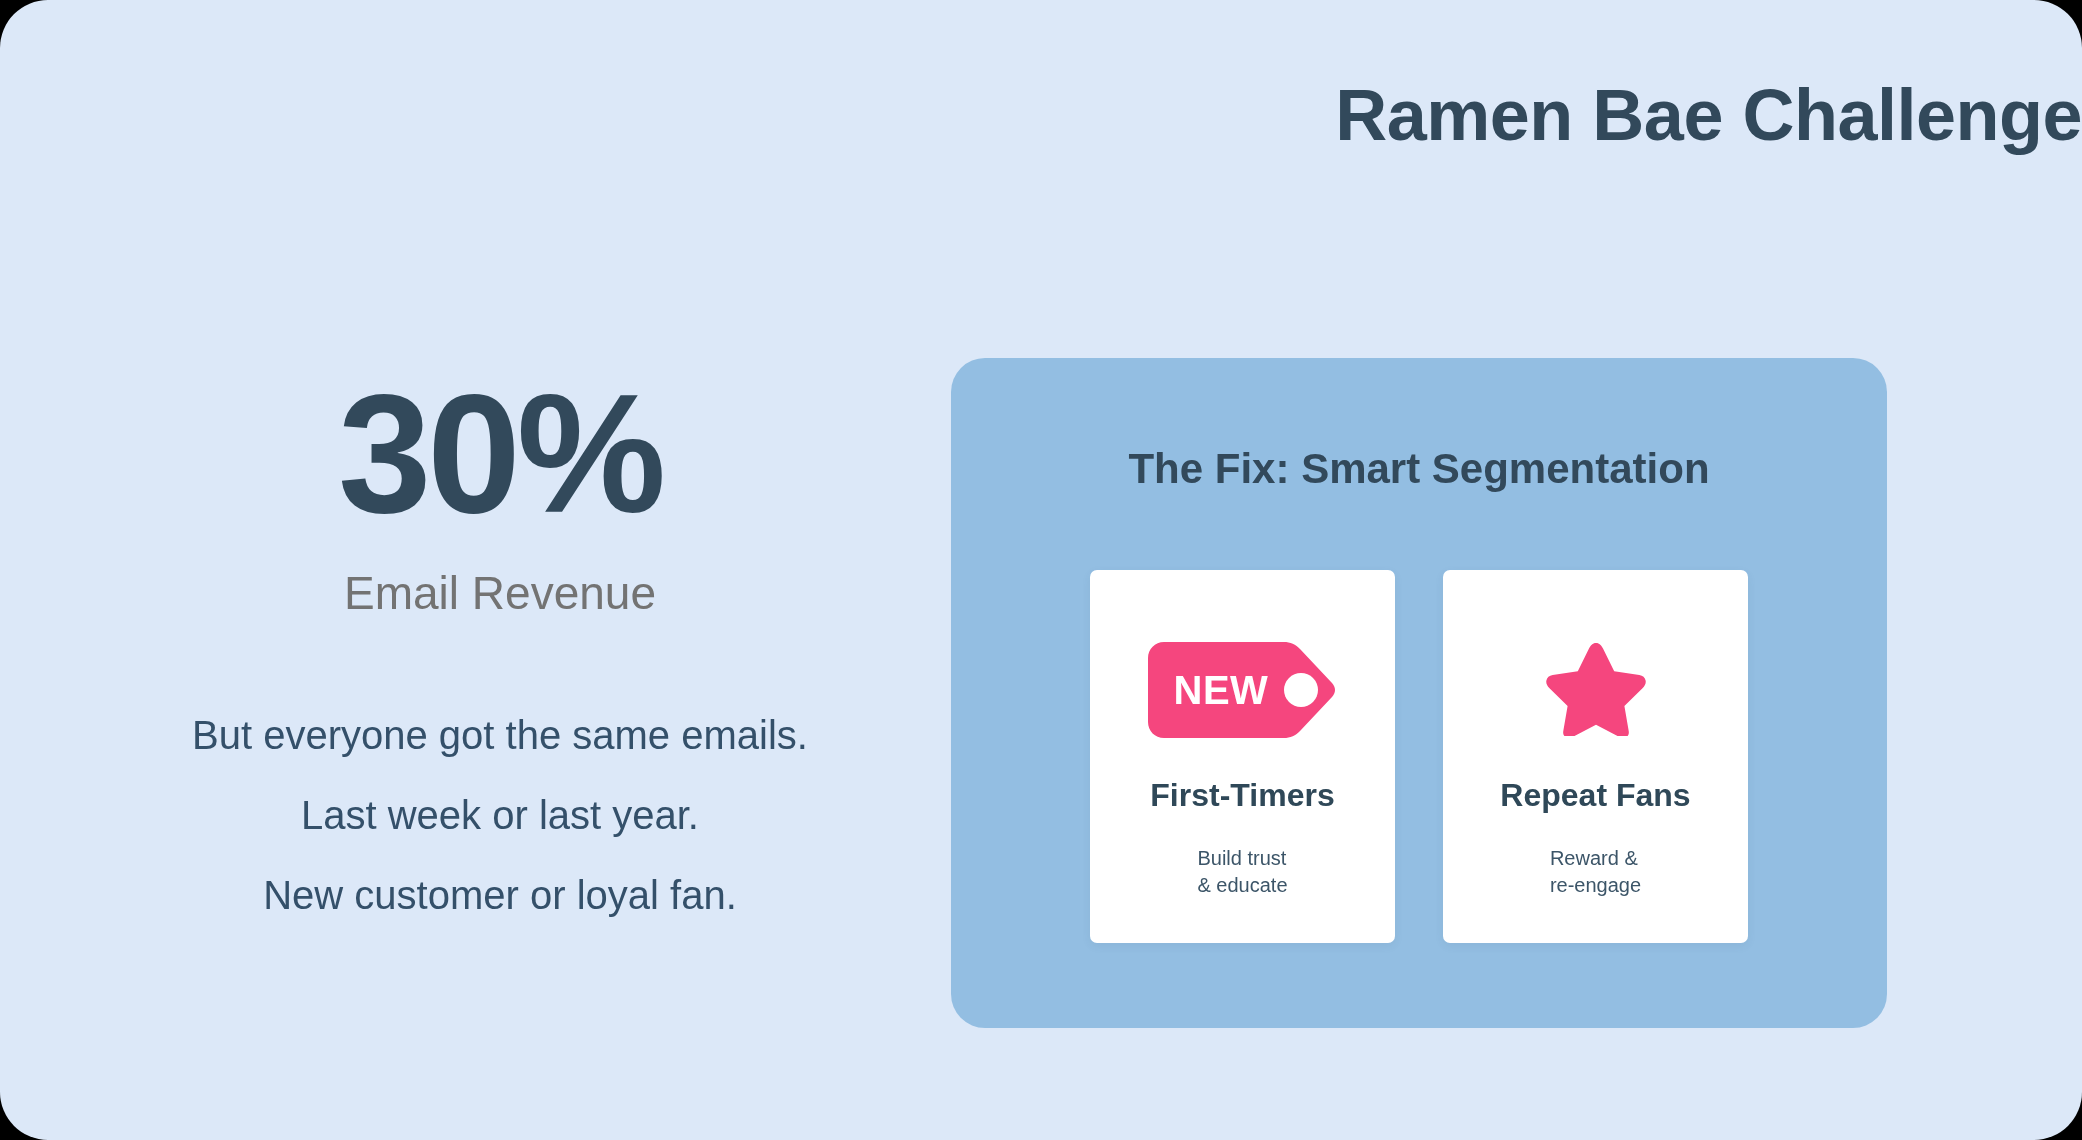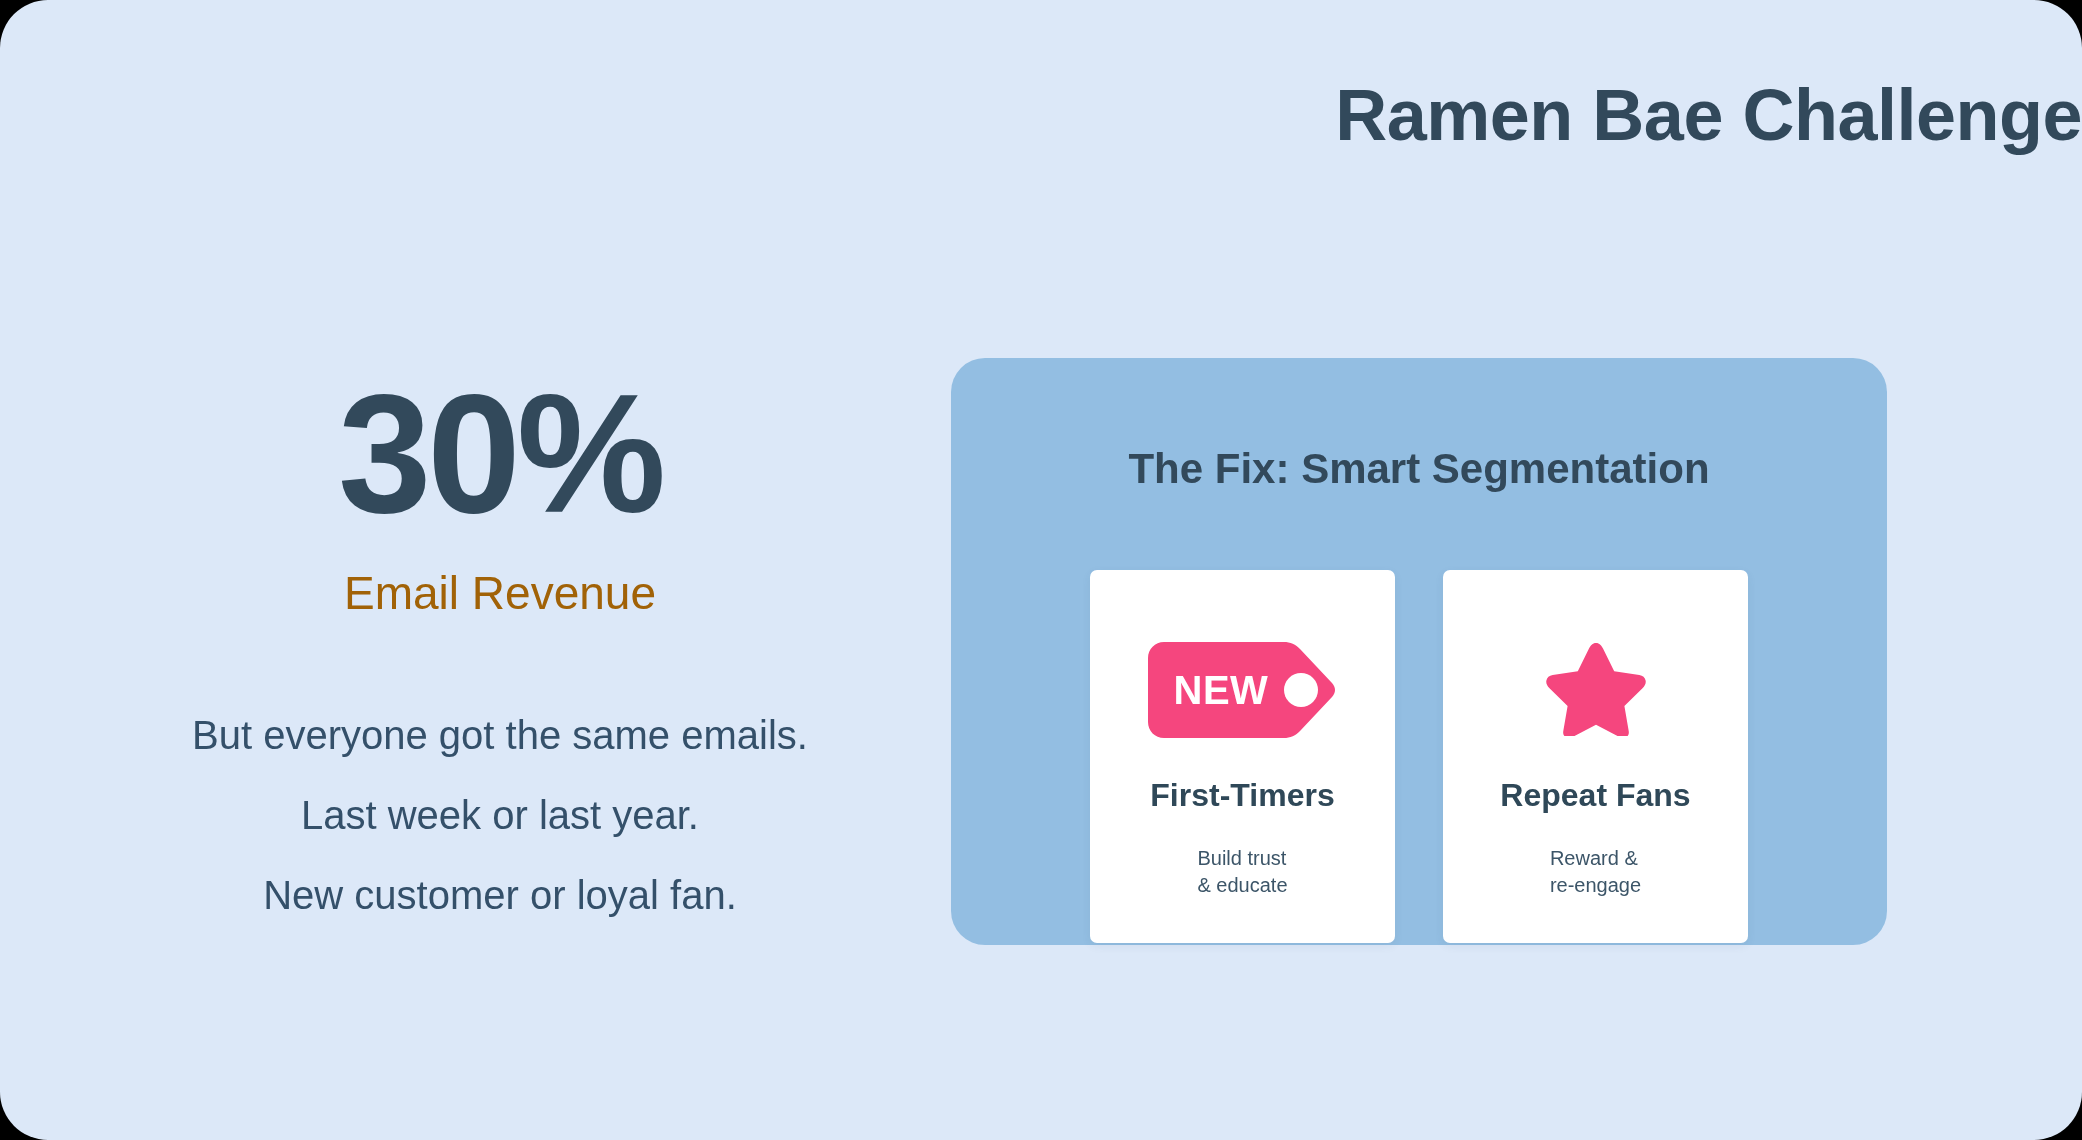--- a/index.html
+++ b/index.html
@@ -66,21 +66,21 @@
     font-size: 168px;
     font-weight: 700;
     letter-spacing: -4px;
     color: #32495B;
     line-height: 1;
   }
   .stat-label {
     margin: 30px 0 0 0;
     font-size: 46px;
     font-weight: 400;
-    color: #a16207;
+    color: #737373;
     line-height: 1.1;
   }
   .blurb {
     margin: 96px 0 0 0;
     padding: 0;
     list-style: none;
   }
   .blurb li {
     font-size: 40px;
     font-weight: 400;
@@ -89,21 +89,21 @@
     margin-bottom: 40px;
   }
   .blurb li:last-child { margin-bottom: 0; }
 
   
   .panel {
     position: absolute;
     left: 951px;
     top: 358px;
     width: 936px;
-    height: 587px;
+    height: 670px;
     background: #93BEE2;
     border-radius: 34px;
     box-sizing: border-box;
   }
   .panel-title {
     margin: 0;
     position: absolute;
     left: 0;
     top: 88px;
     width: 936px;

